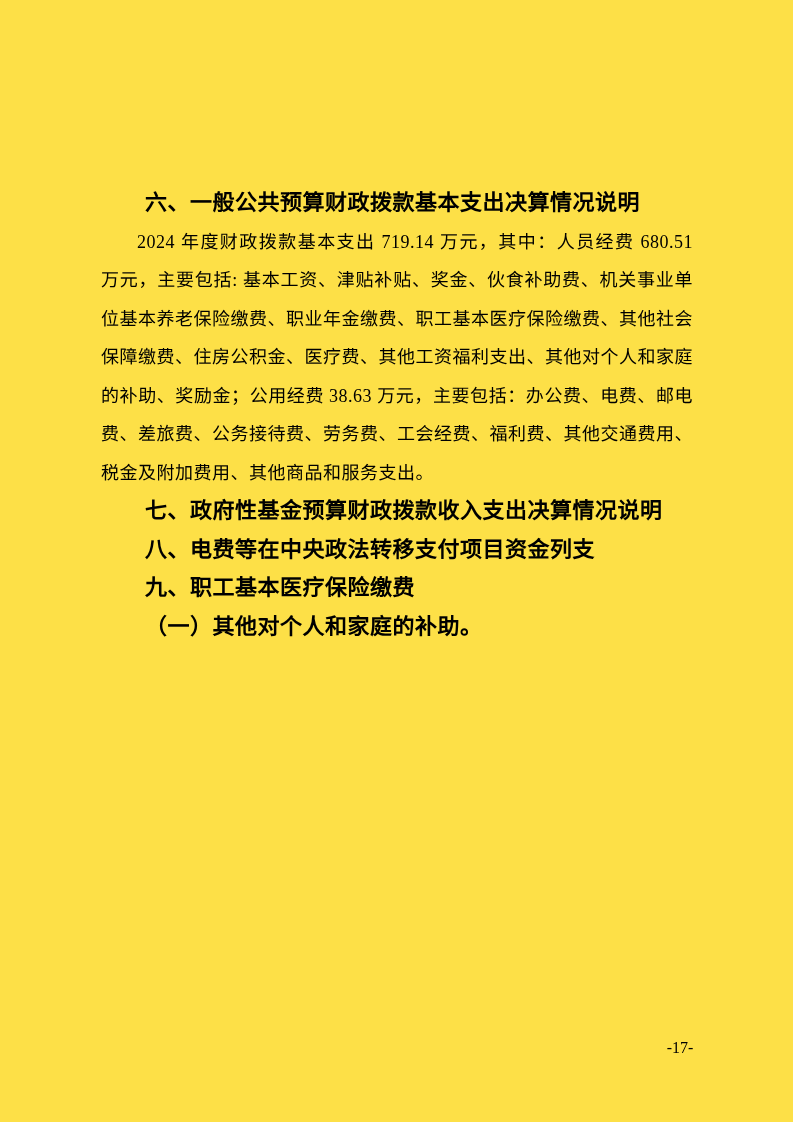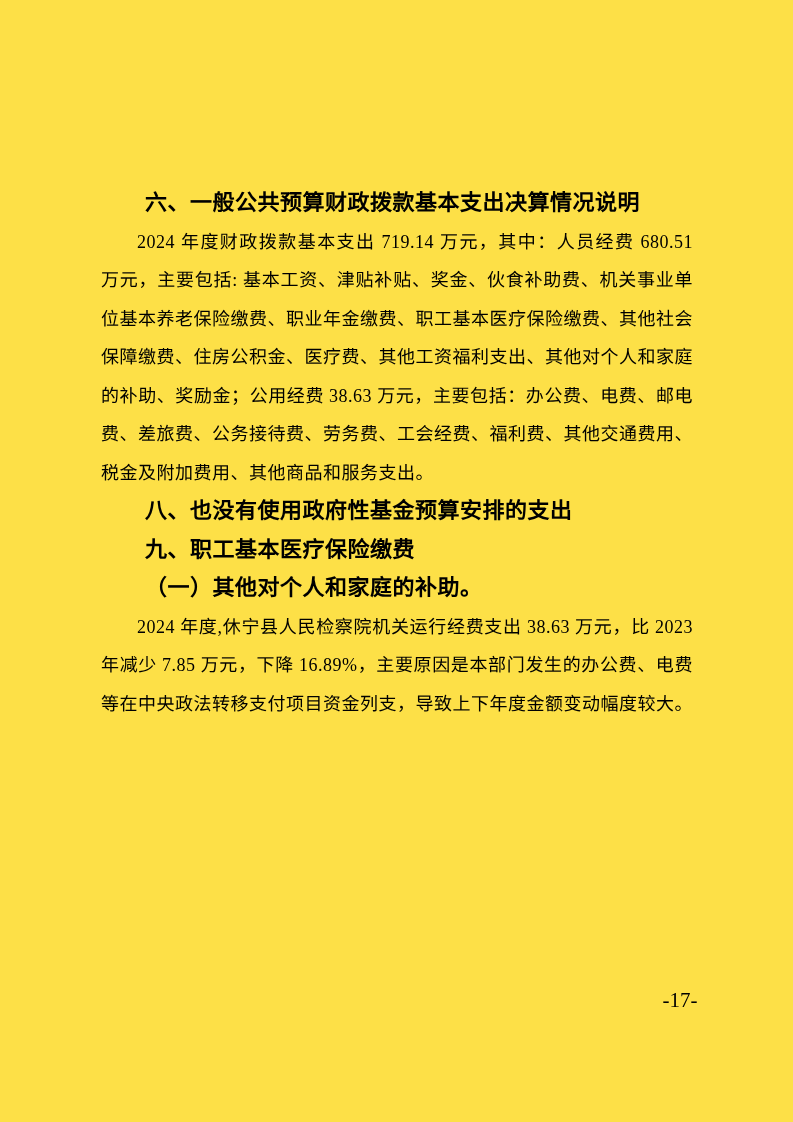--- a/index.html
+++ b/index.html
@@ -40,36 +40,36 @@
   }
   .content p.subheading {
     font-family: "Liberation Sans", "DejaVu Sans", sans-serif;
     font-weight: bold;
     font-size: 22px;
     letter-spacing: 0.5px;
   }
   .page-number {
     position: absolute;
     left: 650px;
-    top: 988px;
+    top: 1036px;
     width: 60px;
     text-align: center;
-    font-size: 21px;
+    font-size: 16px;
     line-height: 24px;
     font-family: "Liberation Serif", "DejaVu Serif", serif;
     color: #000000;
   }
 </style>
 </head>
 <body>
 
 <div class="page">
   <div class="content">
     <p class="heading">六、一般公共预算财政拨款基本支出决算情况说明</p>
     <p class="paragraph">2024 年度财政拨款基本支出 719.14 万元，其中：人员经费 680.51 万元，主要包括: 基本工资、津贴补贴、奖金、伙食补助费、机关事业单位基本养老保险缴费、职业年金缴费、职工基本医疗保险缴费、其他社会保障缴费、住房公积金、医疗费、其他工资福利支出、其他对个人和家庭的补助、奖励金；公用经费 38.63 万元，主要包括：办公费、电费、邮电费、差旅费、公务接待费、劳务费、工会经费、福利费、其他交通费用、税金及附加费用、其他商品和服务支出。</p>
-    <p class="heading">八、也没有使用政府性基金预算安排的支出</p>
+    <p class="heading">七、政府性基金预算财政拨款收入支出决算情况说明</p>
+    <p class="heading">八、电费等在中央政法转移支付项目资金列支</p>
     <p class="heading">九、职工基本医疗保险缴费</p>
     <p class="subheading">（一）其他对个人和家庭的补助。</p>
-    <p class="paragraph">2024 年度,休宁县人民检察院机关运行经费支出 38.63 万元，比 2023 年减少 7.85 万元，下降 16.89%，主要原因是本部门发生的办公费、电费等在中央政法转移支付项目资金列支，导致上下年度金额变动幅度较大。</p>
   </div>
 
   <div class="page-number">-17-</div>
 </div>
 
 </body></html>

